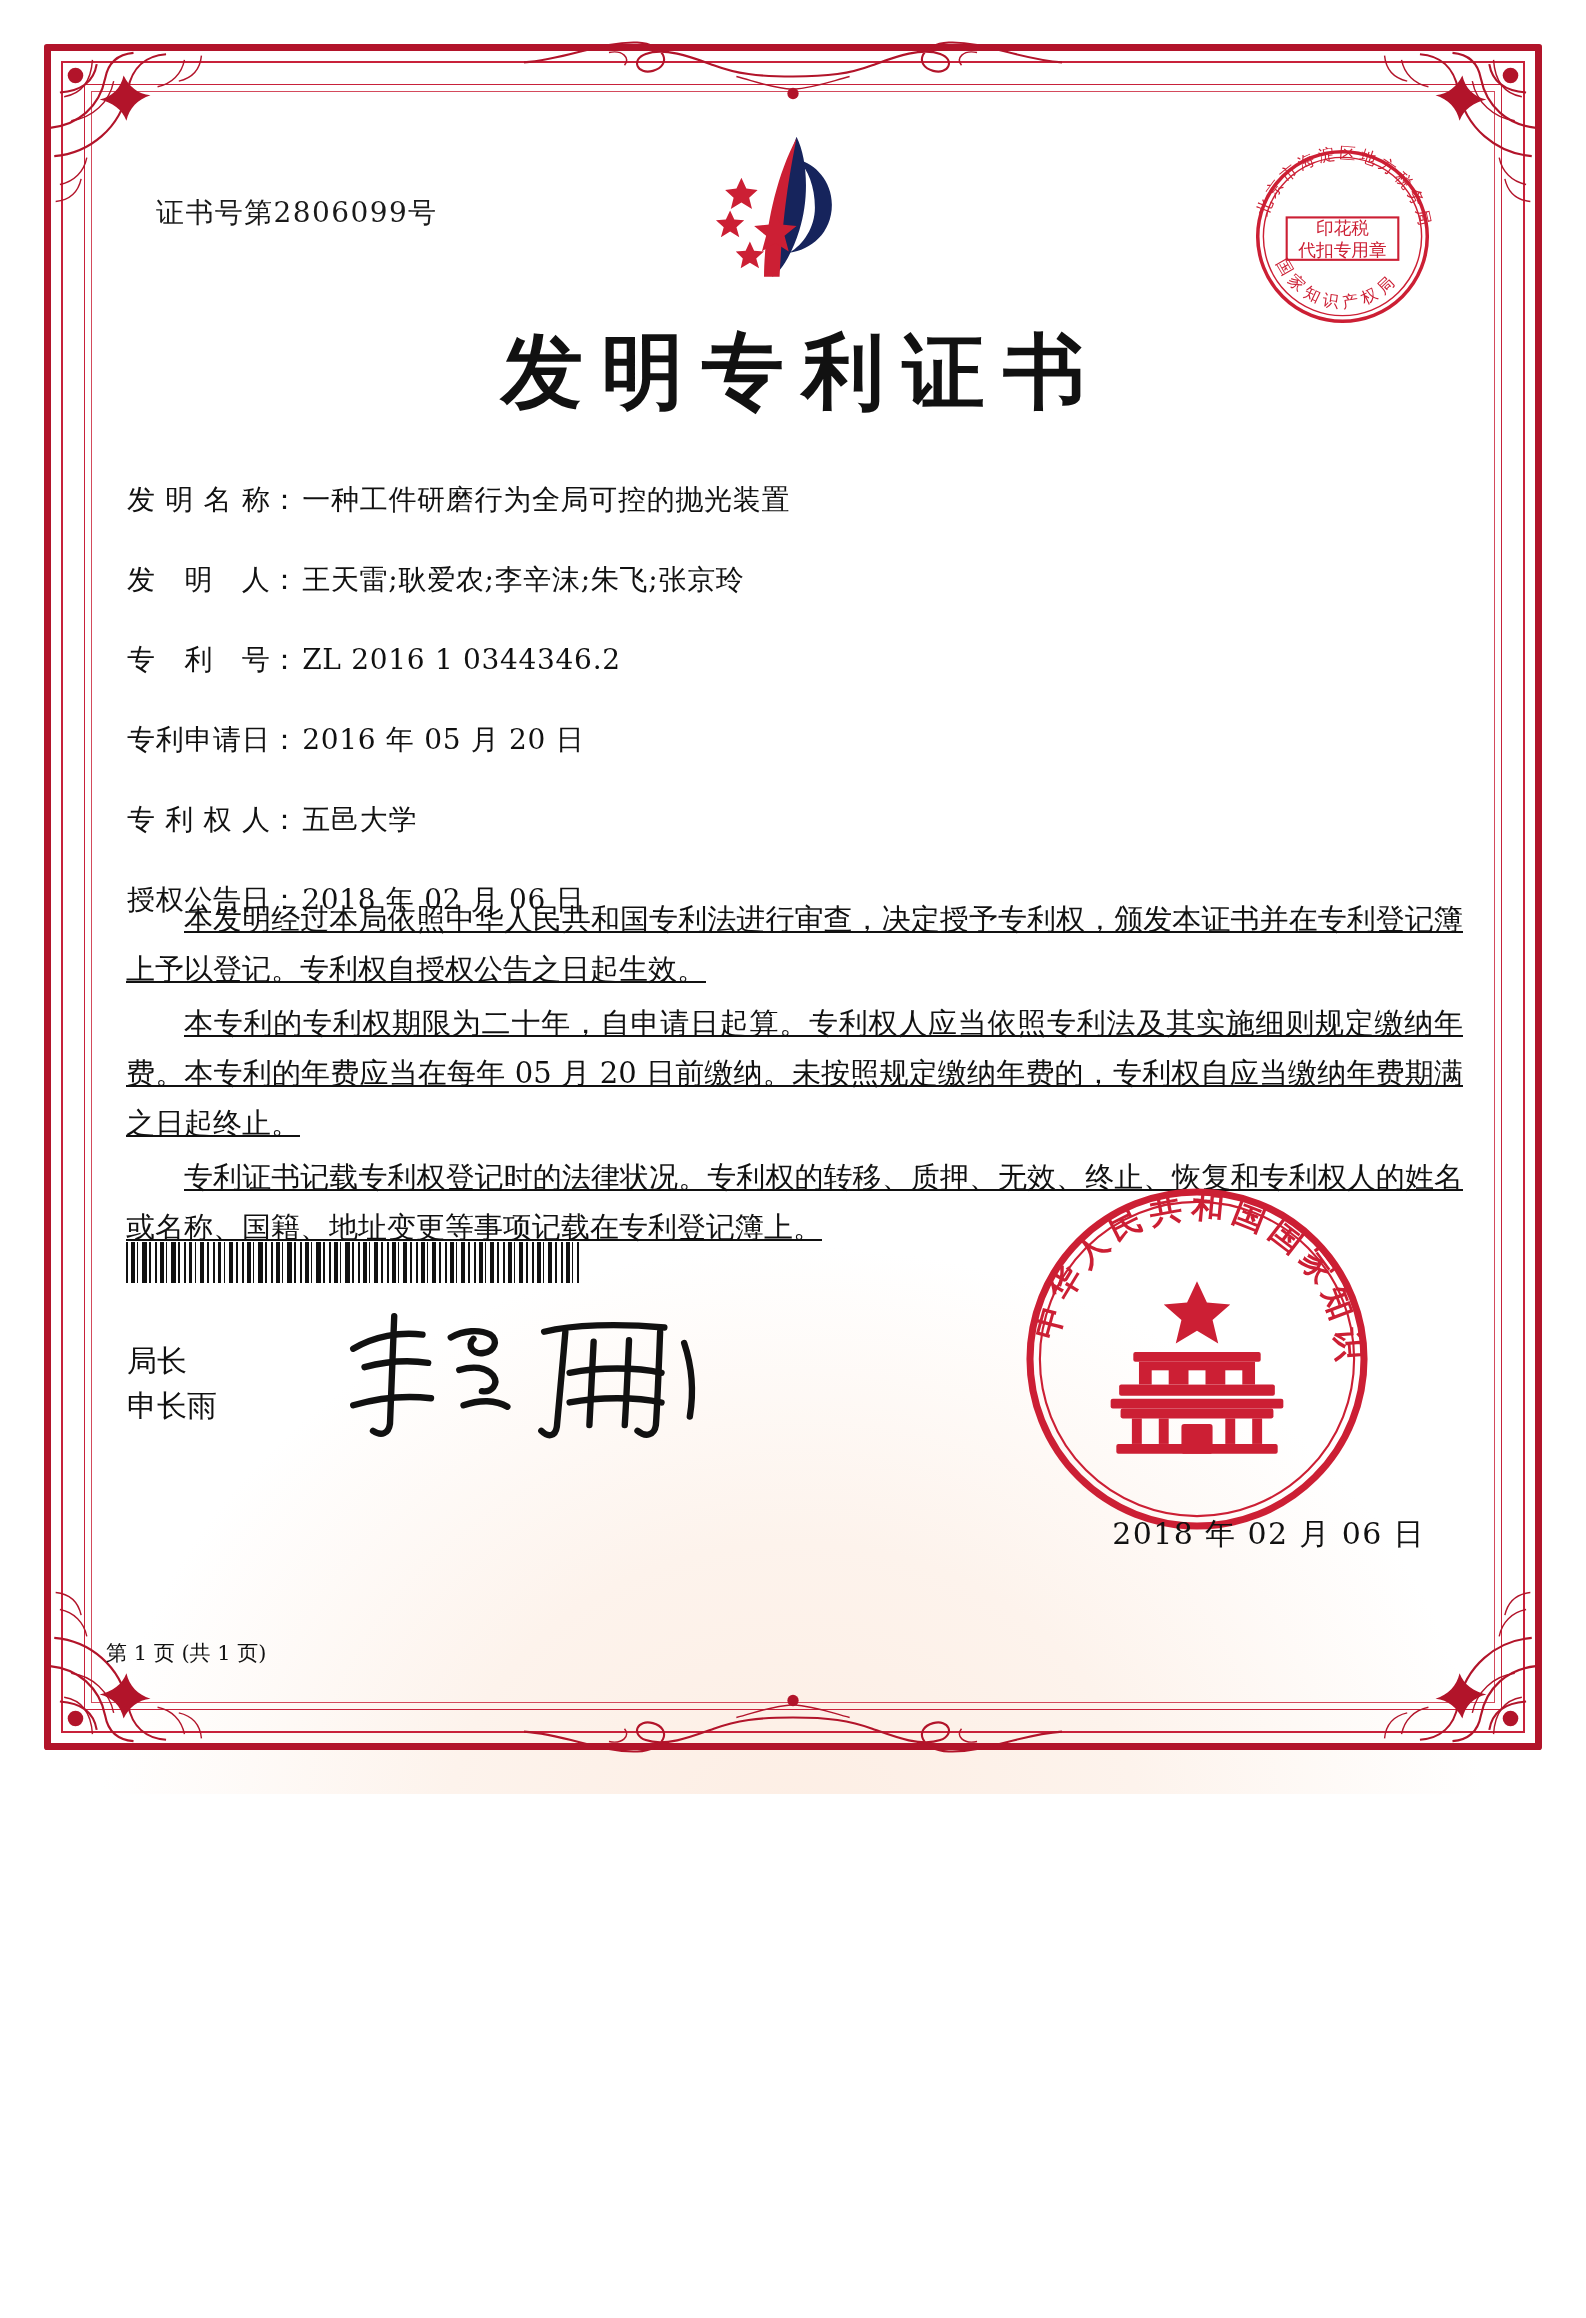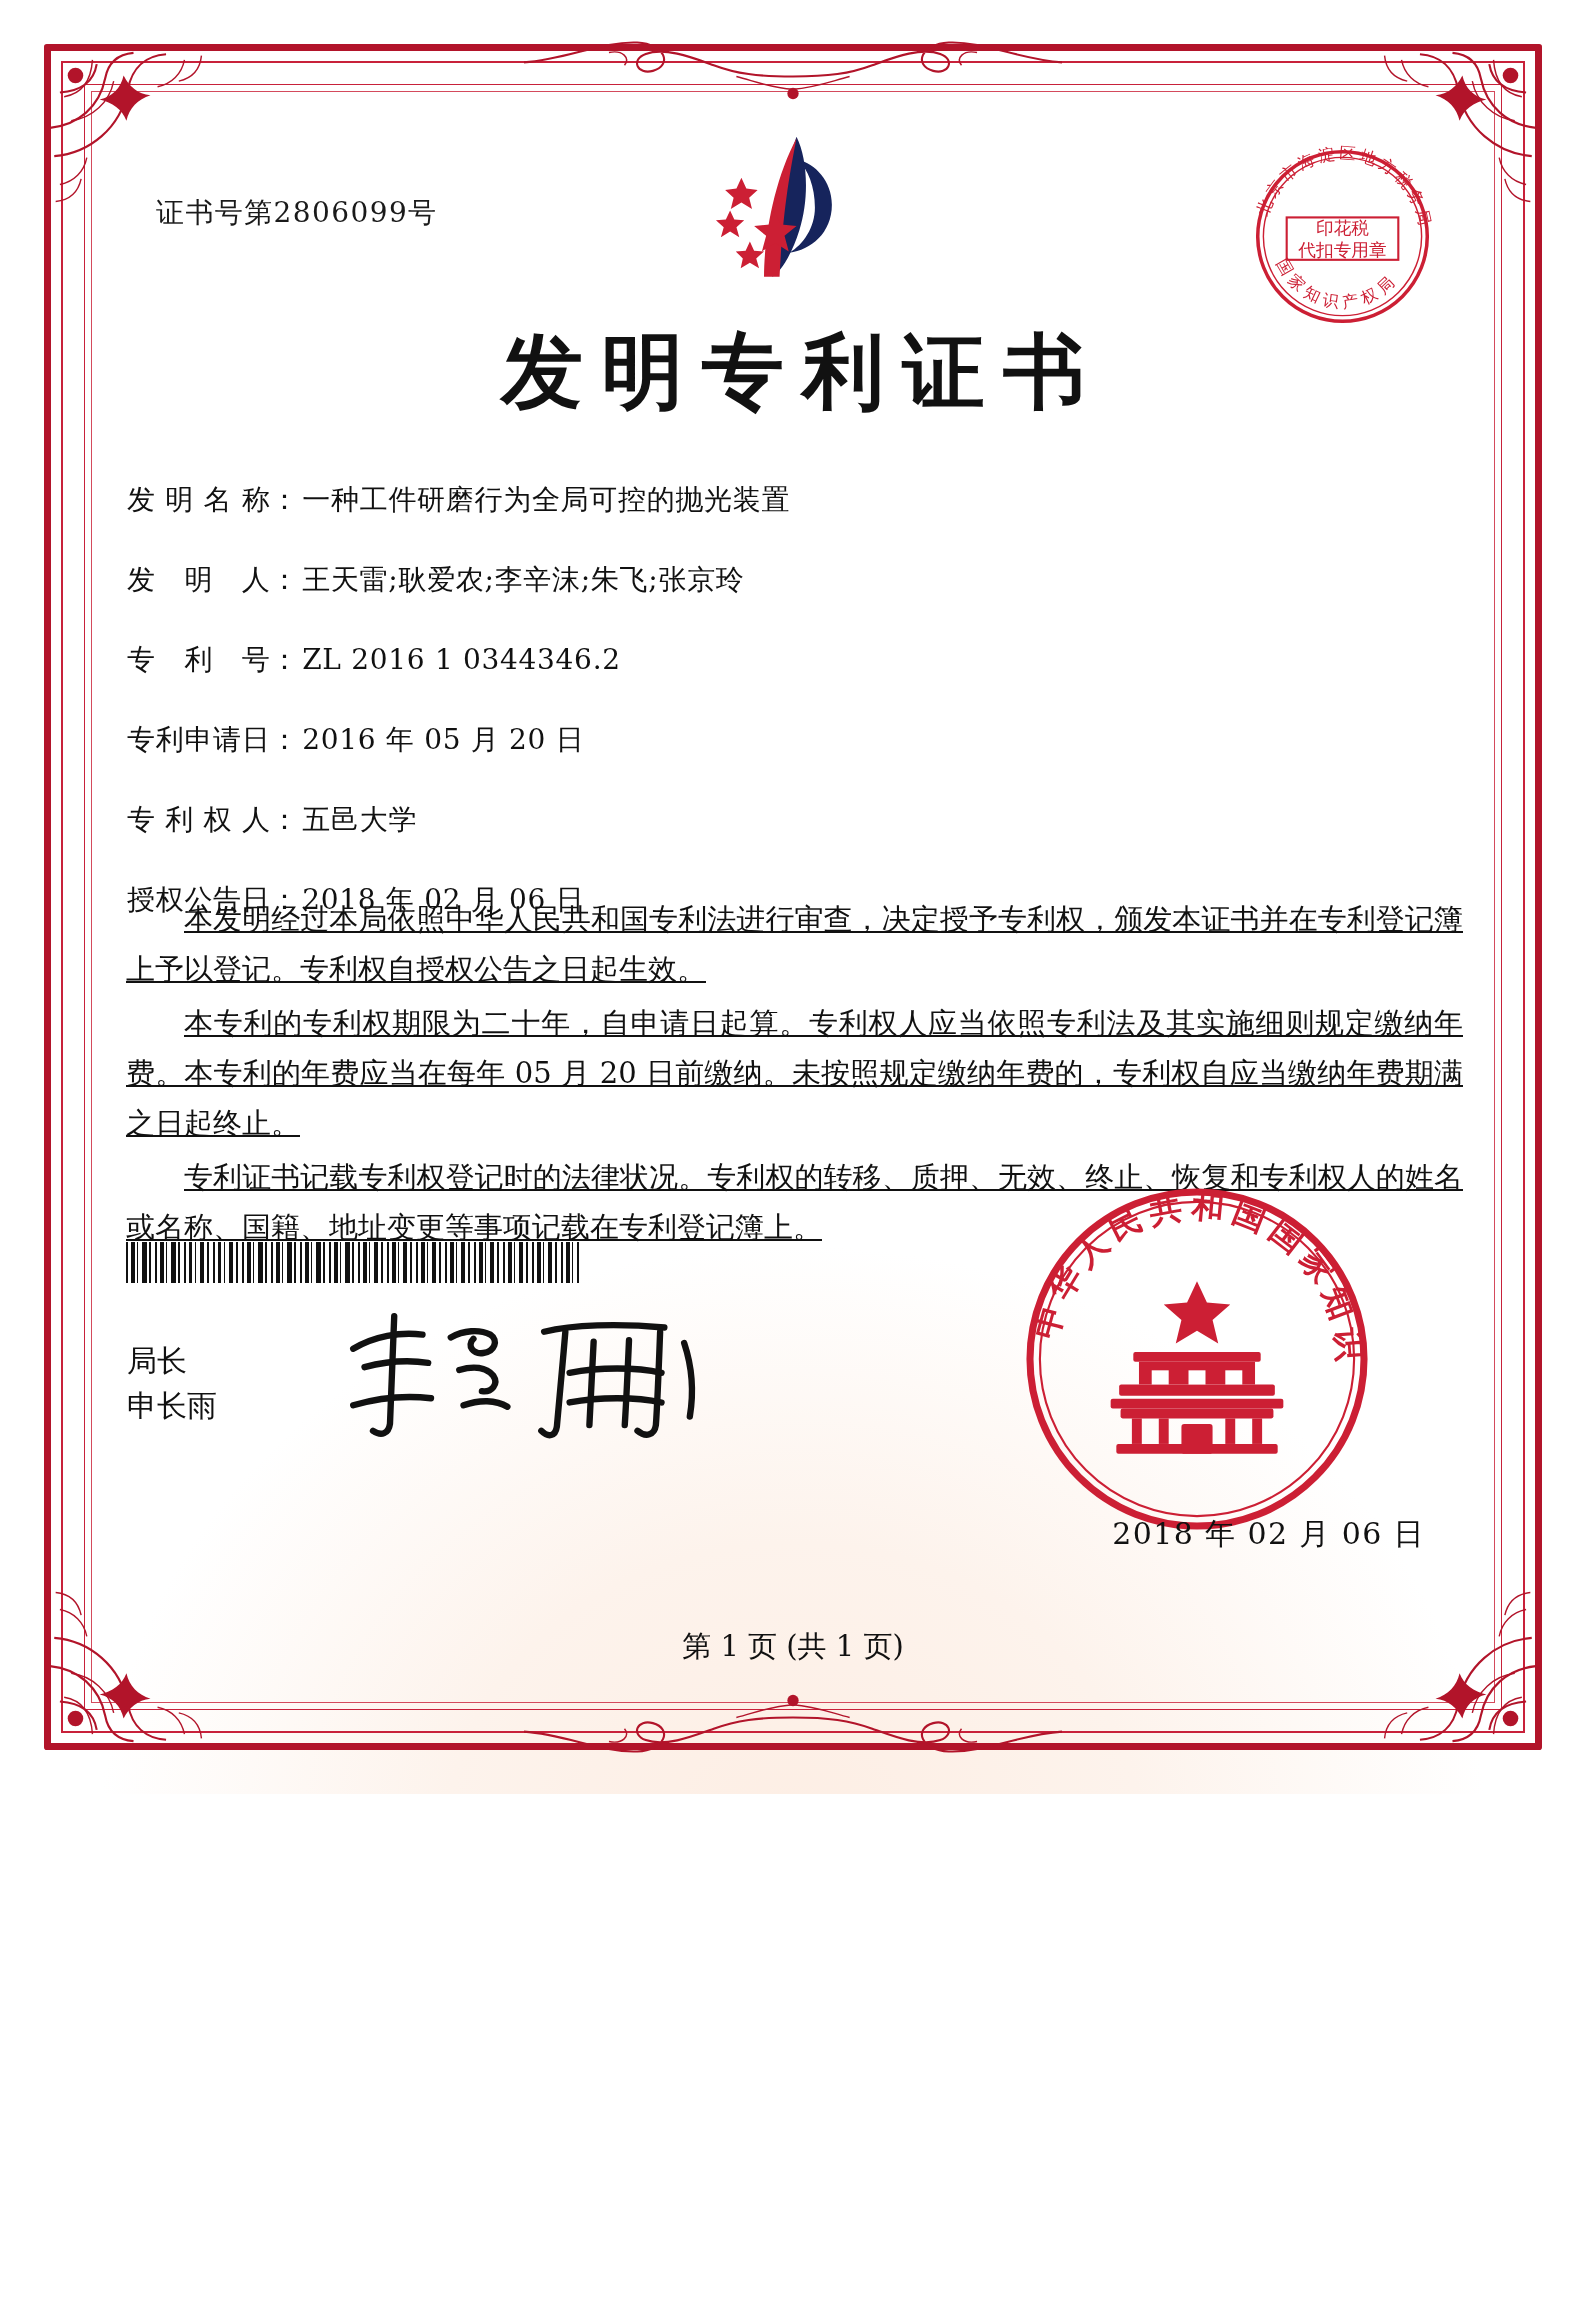--- a/index.html
+++ b/index.html
@@ -220,22 +220,22 @@
     color: #111;
     letter-spacing: 1.4px;
     font-family: "DejaVu Serif", "Liberation Serif", serif;
   }
 
   .page-footer {
     position: absolute;
     left: 0;
     right: 0;
     bottom: 21px;
-    text-align: center;
-    font-size: 29px;
+    text-align: left;
+    font-size: 21px;
     color: #111;
     font-family: "DejaVu Serif", "Liberation Serif", serif;
   }
 </style>
 </head>
 <body>
 
 <div class="page">
 
   <div class="border-outer"></div>

